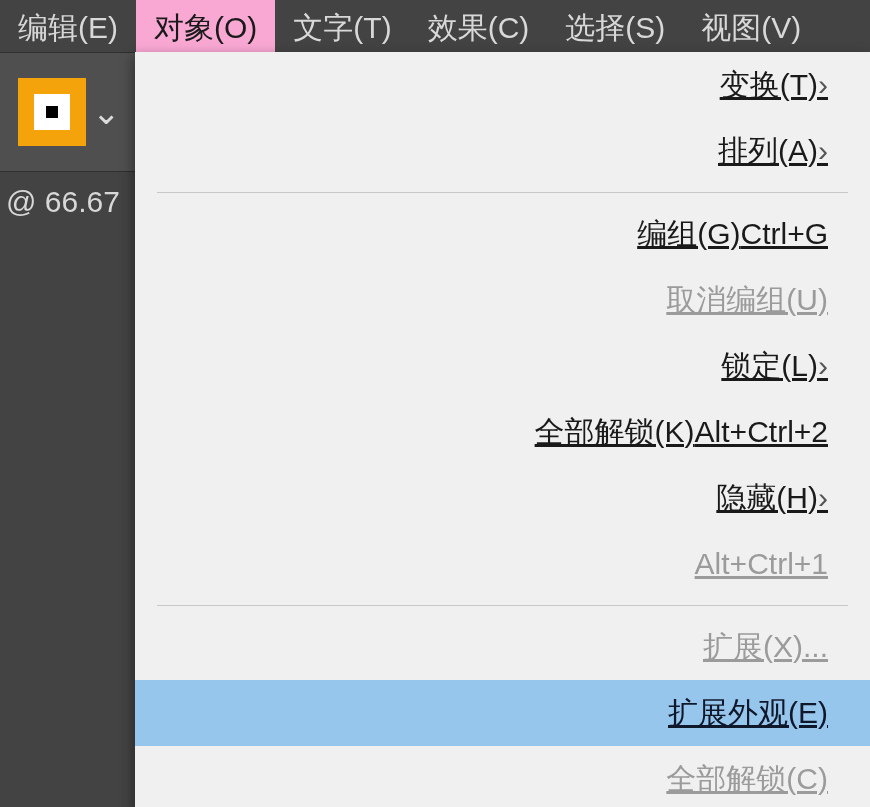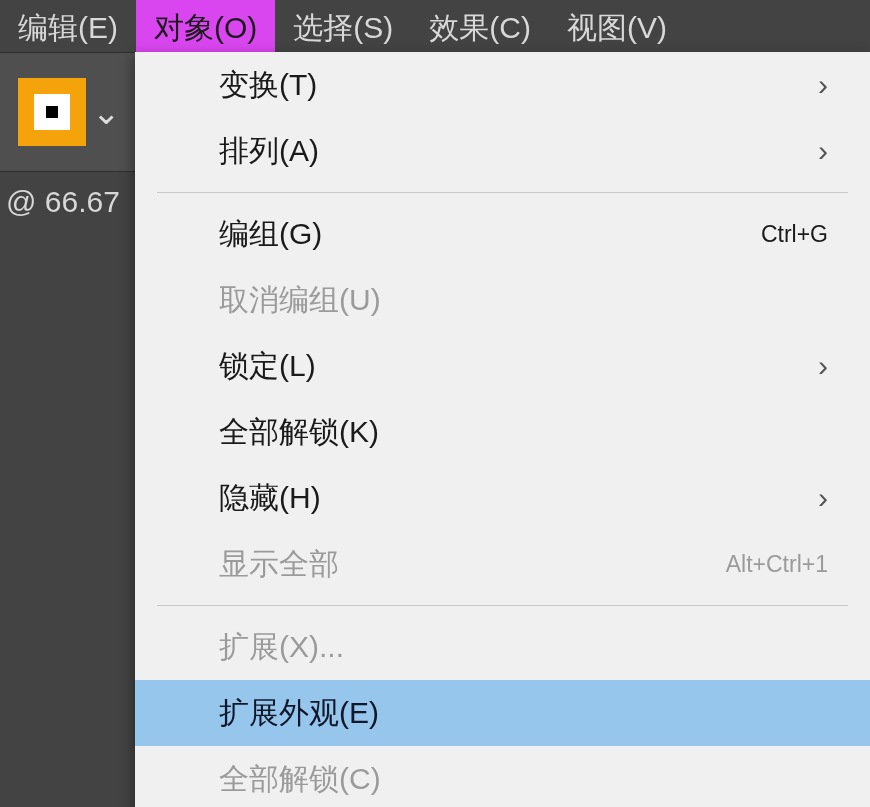--- a/index.html
+++ b/index.html
@@ -19,21 +19,21 @@
     color: #d8d8d8;
     font-size: 30px;
   }
   .menubar .menu-item {
     padding: 8px 18px;
     display: flex;
     align-items: center;
     cursor: default;
   }
   .menubar .menu-item.active {
-    background: #d946ef;
+    background: #f9a8d4;
     color: #1a1a1a;
   }
   .toolbar-row {
     height: 120px;
     background: #4f4f4f;
     border-top: 1px solid #2f2f2f;
     border-bottom: 1px solid #2f2f2f;
     display: flex;
     align-items: center;
     padding-left: 18px;
@@ -87,61 +87,65 @@
     top: 52px;
     width: 735px;
     background: #f0f0f0;
     color: #1a1a1a;
     font-size: 30px;
     box-shadow: -2px 4px 12px rgba(0,0,0,.4);
   }
   .drop-item {
     display: flex;
     align-items: center;
-    justify-content: space-between;
+    justify-content: flex-end;
     height: 66px;
     padding: 0 42px 0 84px;
     cursor: default;
+    text-decoration: underline;
   }
   .drop-item.disabled { color: #9b9b9b; }
   .drop-item.highlight {
     background: #97c6ed;
     color: #0f172a;
   }
   .drop-sep {
     height: 1px;
     background: #c8c8c8;
     margin: 8px 22px;
   }
   .drop-item .shortcut {
     color: inherit;
-    font-size: 23px;
+    font-size: 30px;
   }
   .drop-item .chevron {
     font-size: 30px;
     color: #555;
   }
   .drop-item.disabled .chevron,
   .drop-item.disabled .shortcut { color: #9b9b9b; }
 </style>
 </head>
 <body>
 
 <div class="menubar">
   <div class="menu-item">
     <span>编辑(E)</span>
   </div>
   <div class="menu-item active">
     <span>对象(O)</span>
   </div>
   <div class="menu-item">
+    <span>文字(T)</span>
+  </div>
+  <div class="menu-item">
+    <span>效果(C)</span>
+  </div>
+  <div class="menu-item">
     <span>选择(S)</span>
-  </div>
-  <div class="menu-item">
-    <span>效果(C)</span>
   </div>
   <div class="menu-item">
     <span>视图(V)</span>
   </div>
 </div>
 
 <div class="toolbar-row">
   <div class="swatch-frame">
     <div class="swatch-inner">
       <div class="swatch-dot"></div>
@@ -177,27 +181,27 @@
   </div>
   <div class="drop-item disabled">
     <span>取消编组(U)</span>
   </div>
   <div class="drop-item">
     <span>锁定(L)</span>
     <span class="chevron">›</span>
   </div>
   <div class="drop-item">
     <span>全部解锁(K)</span>
+    <span class="shortcut">Alt+Ctrl+2</span>
   </div>
   <div class="drop-item">
     <span>隐藏(H)</span>
     <span class="chevron">›</span>
   </div>
   <div class="drop-item disabled">
-    <span>显示全部</span>
     <span class="shortcut">Alt+Ctrl+1</span>
   </div>
 
   <div class="drop-sep"></div>
 
   <div class="drop-item disabled">
     <span>扩展(X)...</span>
     <span></span>
   </div>
   <div class="drop-item highlight">

